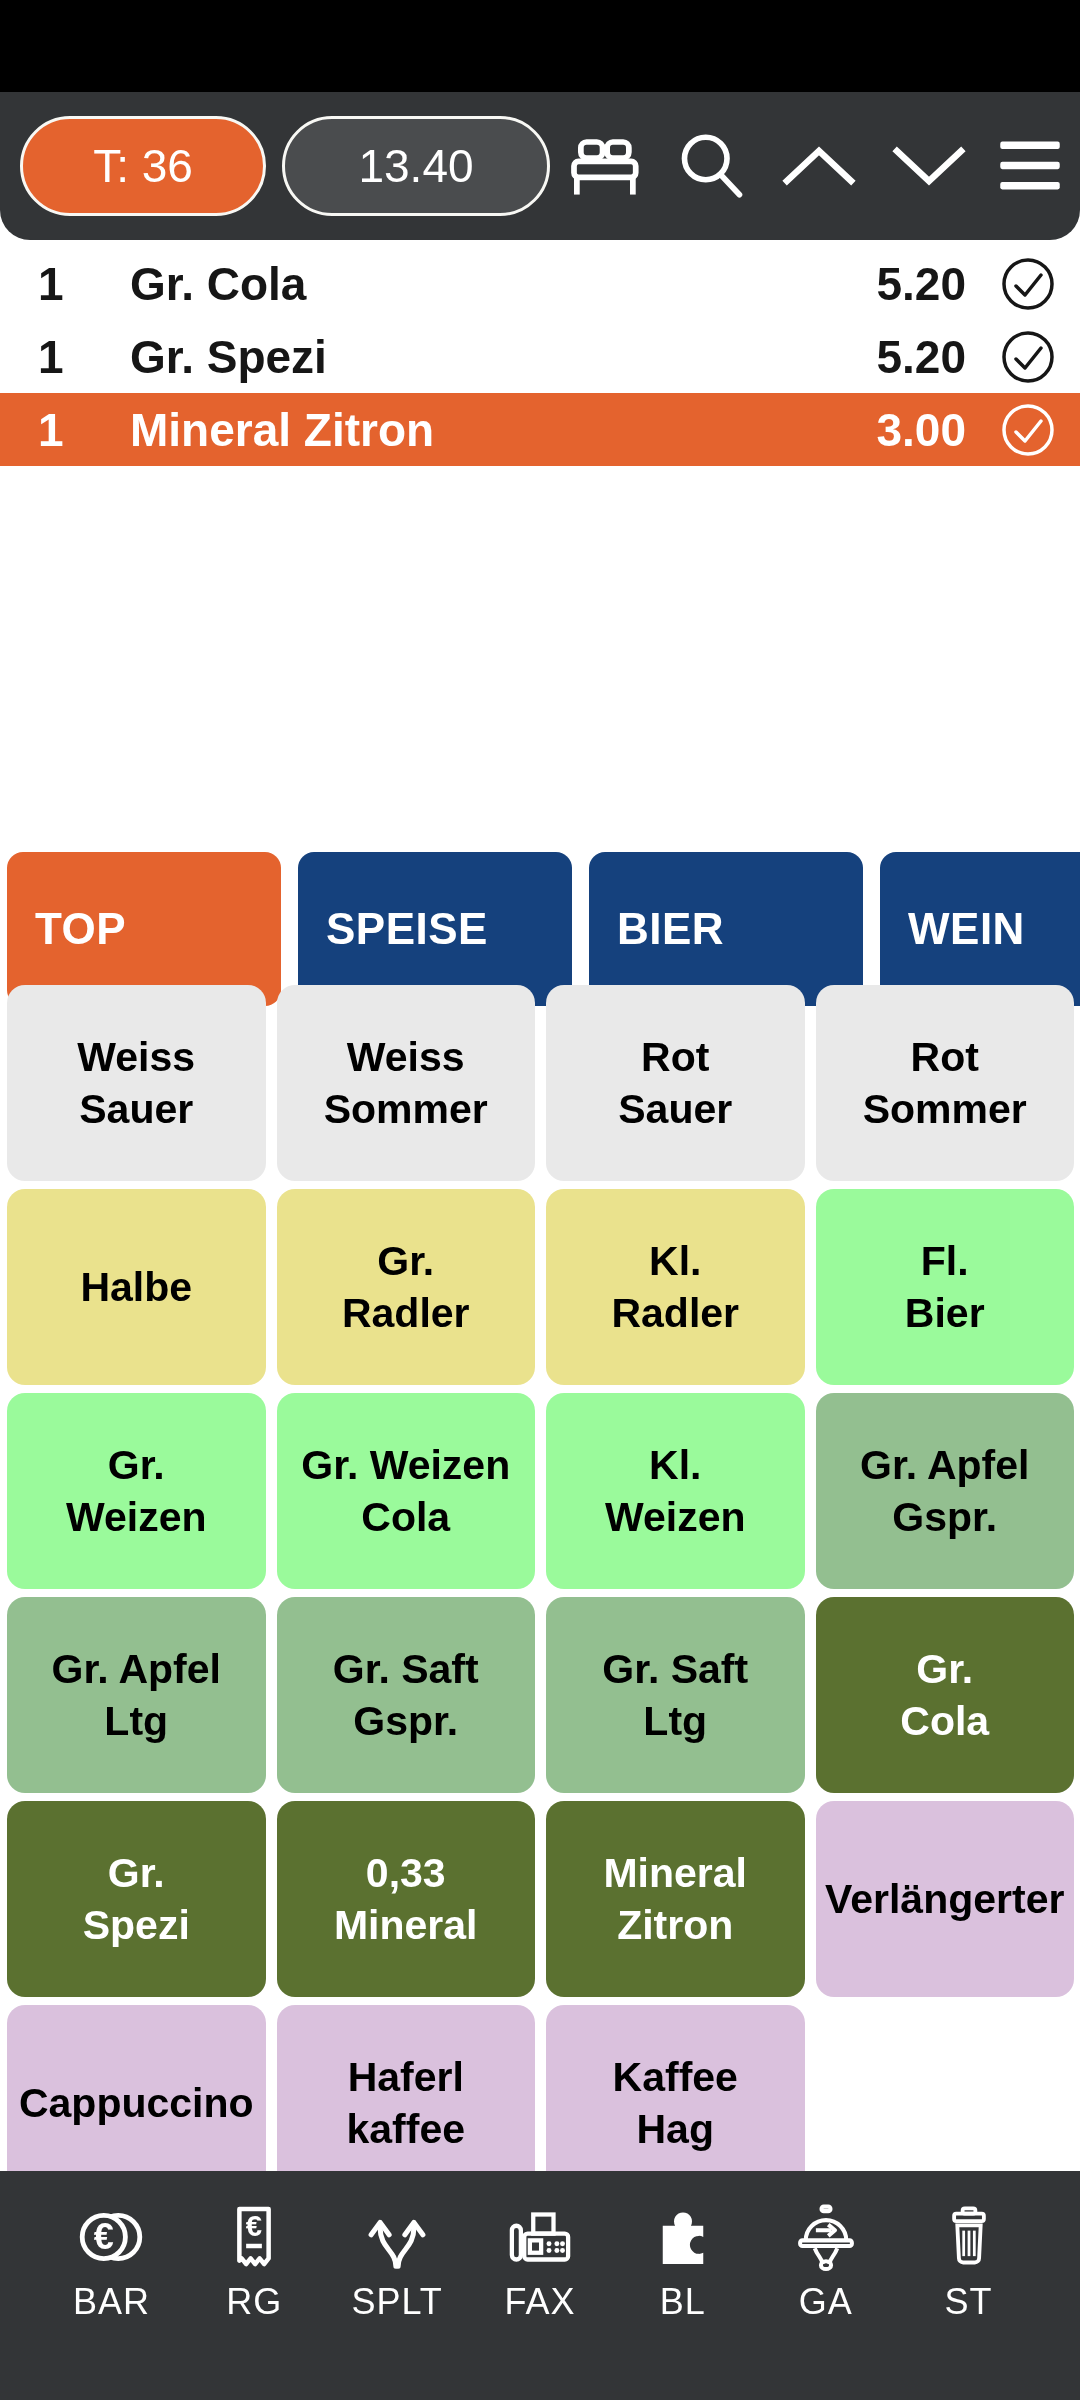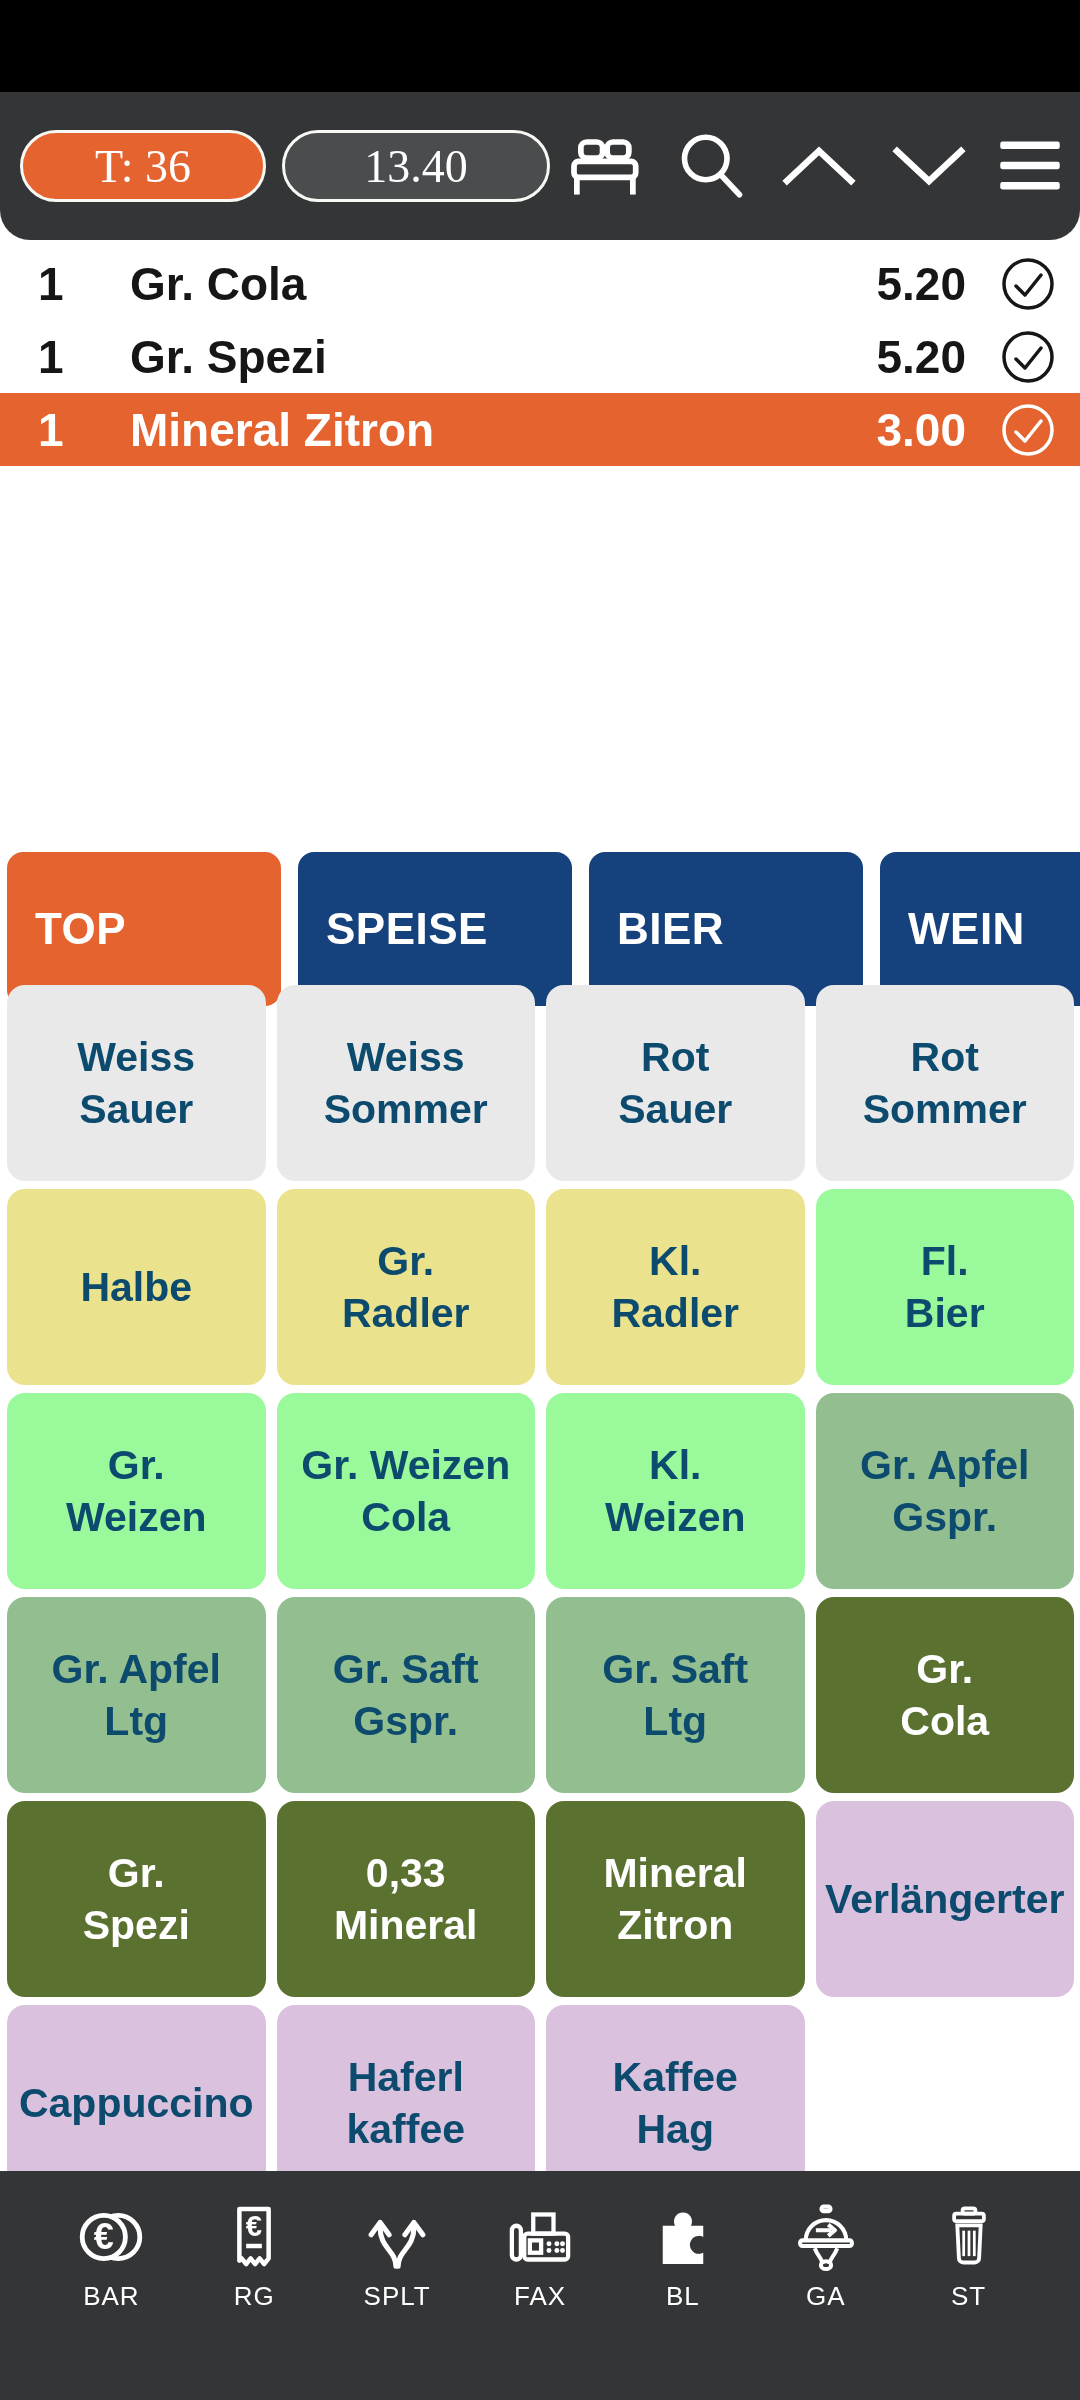--- a/index.html
+++ b/index.html
@@ -12,23 +12,23 @@
   
   #status-bar{position:absolute;top:0;left:0;right:0;height:92px;background:#000;}
   
   #app-header{
     position:absolute;top:92px;left:0;right:0;height:148px;
     background:#333537;border-radius:0 0 30px 30px;
     display:flex;align-items:center;box-sizing:border-box;
     padding:0 12px 0 20px;
   }
   .pill{
-    height:72px;border:3px solid #f8f8f4;border-radius:999px;
+    height:100px;border:3px solid #f8f8f4;border-radius:999px;
     display:flex;align-items:center;justify-content:center;
-    color:#fff;font-size:46px;box-sizing:border-box;flex:0 0 auto;font-family:Liberation Serif, serif;
+    color:#fff;font-size:46px;box-sizing:border-box;flex:0 0 auto;
   }
   .pill-table{width:246px;background:#E4632E;}
   .pill-amount{width:268px;background:#4A4C4E;margin-left:16px;}
   #header-icons{
     margin-left:auto;display:flex;align-items:center;gap:24px;padding-right:4px;
   }
   #header-icons svg{display:block;}
   
   #order-list{position:absolute;top:247px;left:0;right:0;}
   .order-row{
@@ -55,40 +55,40 @@
   
   #grid{
     position:absolute;top:985px;left:0;right:0;height:1216px;
     display:grid;grid-template-columns:repeat(4,1fr);
     grid-template-rows:repeat(6,196px);gap:8px 11px;
     padding:0 6px 0 7px;box-sizing:border-box;
   }
   .cell{
     border-radius:18px;display:flex;align-items:center;justify-content:center;
     text-align:center;font-size:41px;font-weight:600;line-height:1.27;
-    color:#0c4a6e;white-space:pre-line;overflow-wrap:anywhere;padding:0 8px;
+    color:#000000;white-space:pre-line;overflow-wrap:anywhere;padding:0 8px;
     box-sizing:border-box;
   }
   .r0{background:#E9E9E9;}
   .r1{background:#EAE28D;}
   .r2{background:#9AFA9B;}
   .r3{background:#93BF90;}
   .r4{background:#5B7130;color:#fff;}
   .r5{background:#DAC1DD;}
   
   #toolbar{
     position:absolute;top:2171px;left:0;right:0;bottom:0;
     background:#333537;z-index:5;
     display:flex;align-items:flex-start;padding:30px 40px 0;box-sizing:border-box;
   }
   .tool{
     flex:1;display:flex;flex-direction:column;align-items:center;gap:8px;color:#fff;
   }
   .tool svg{display:block;}
-  .tool .tlabel{font-size:26px;letter-spacing:1px;}
+  .tool .tlabel{font-size:36px;letter-spacing:1px;}
 </style>
 </head>
 <body>
 
 <div id="status-bar"></div>
 
 <div id="app-header">
   <div class="pill pill-table">T: 36</div>
   <div class="pill pill-amount">13.40</div>
   <div id="header-icons">

